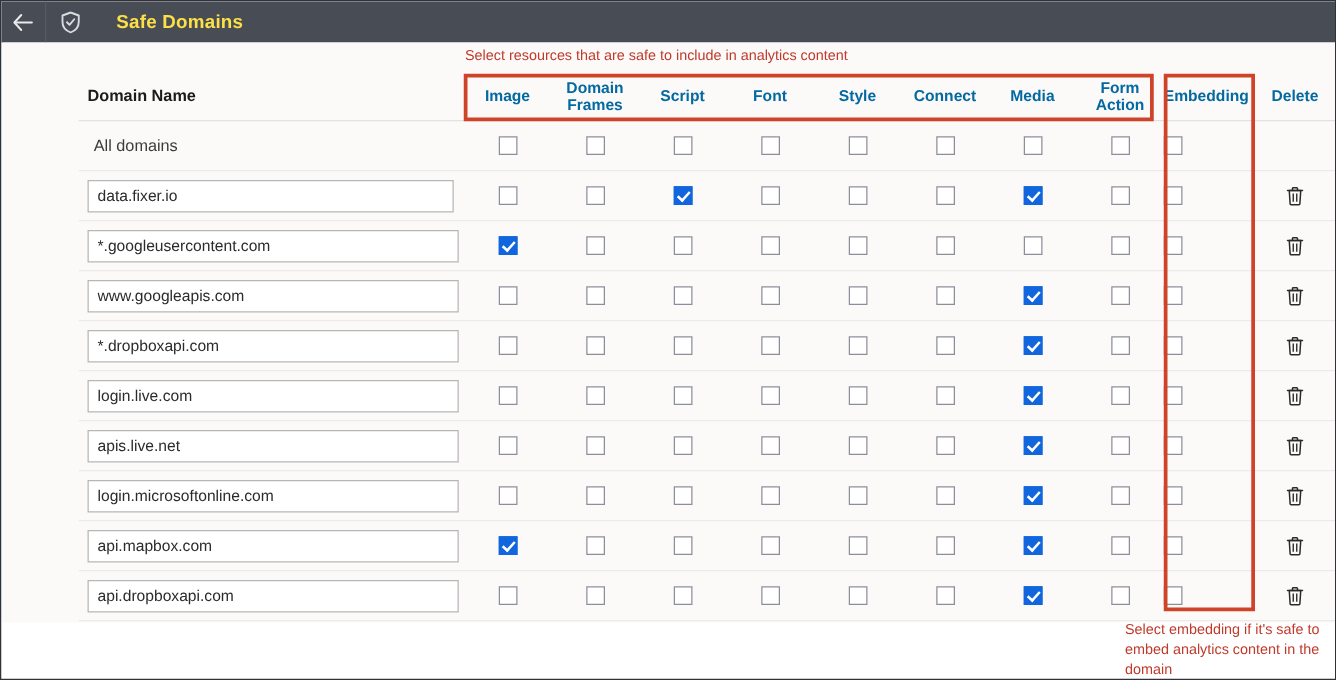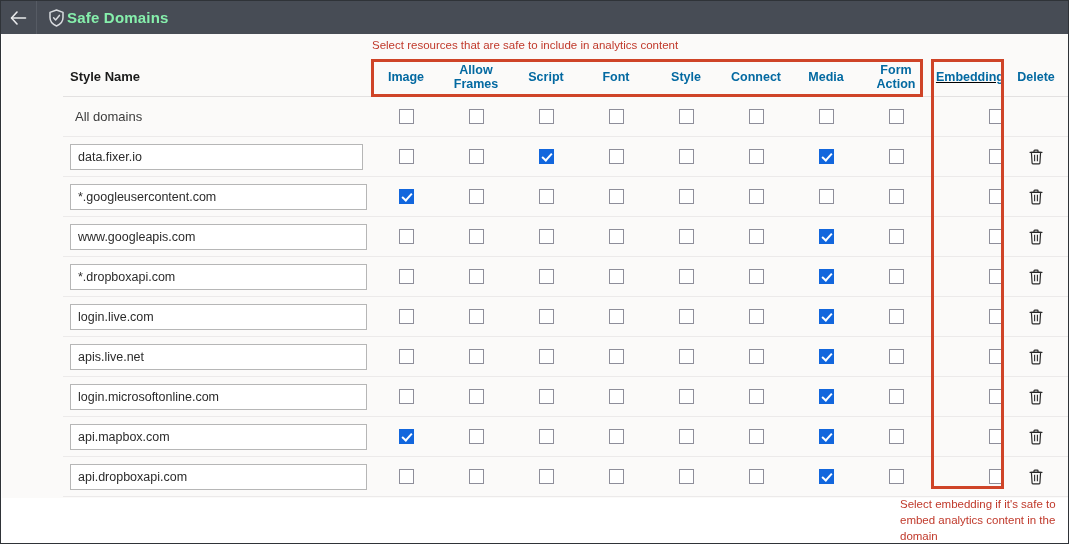--- a/index.html
+++ b/index.html
@@ -46,22 +46,22 @@
   #back-btn svg { display: block; }
   .appbar-shield {
     margin-left: 10px;
     width: 18px;
     height: 18px;
     display: flex;
     align-items: center;
     justify-content: center;
   }
   #appbar-title {
-    margin-left: 2px;
-    color: #86efac;
+    margin-left: 28px;
+    color: #fde047;
     font-size: 15px;
     font-weight: bold;
     letter-spacing: .2px;
     white-space: nowrap;
   }
 
   
   #surface {
     position: absolute;
     left: 1px; top: 33px;
@@ -114,24 +114,23 @@
     align-items: center;
     justify-content: center;
     height: 100%;
     box-sizing: border-box;
   }
   .cell-embed {
     width: 73px;
     flex: 0 0 73px;
     display: flex;
     align-items: center;
-    justify-content: flex-end;
+    justify-content: flex-start;
     height: 100%;
     box-sizing: border-box;
-    text-decoration: underline;
   }
   .cell-delete {
     width: 64px;
     flex: 0 0 64px;
     display: flex;
     align-items: center;
     justify-content: center;
     height: 100%;
     box-sizing: border-box;
   }
@@ -258,27 +257,27 @@
   </div>
 
   <div id="surface"></div>
 
   <div id="top-annotation">Select resources that are safe to include in analytics content</div>
 
   <div id="table">
 
     <div class="trow header">
       <div class="cell-domain">
-        <span class="th-domain">Style Name</span>
+        <span class="th-domain">Domain Name</span>
       </div>
       <div class="cell-check">
         <span class="th">Image</span>
       </div>
       <div class="cell-check">
-        <span class="th">Allow
+        <span class="th">Domain
 Frames</span>
       </div>
       <div class="cell-check">
         <span class="th">Script</span>
       </div>
       <div class="cell-check">
         <span class="th">Font</span>
       </div>
       <div class="cell-check">
         <span class="th">Style</span>

